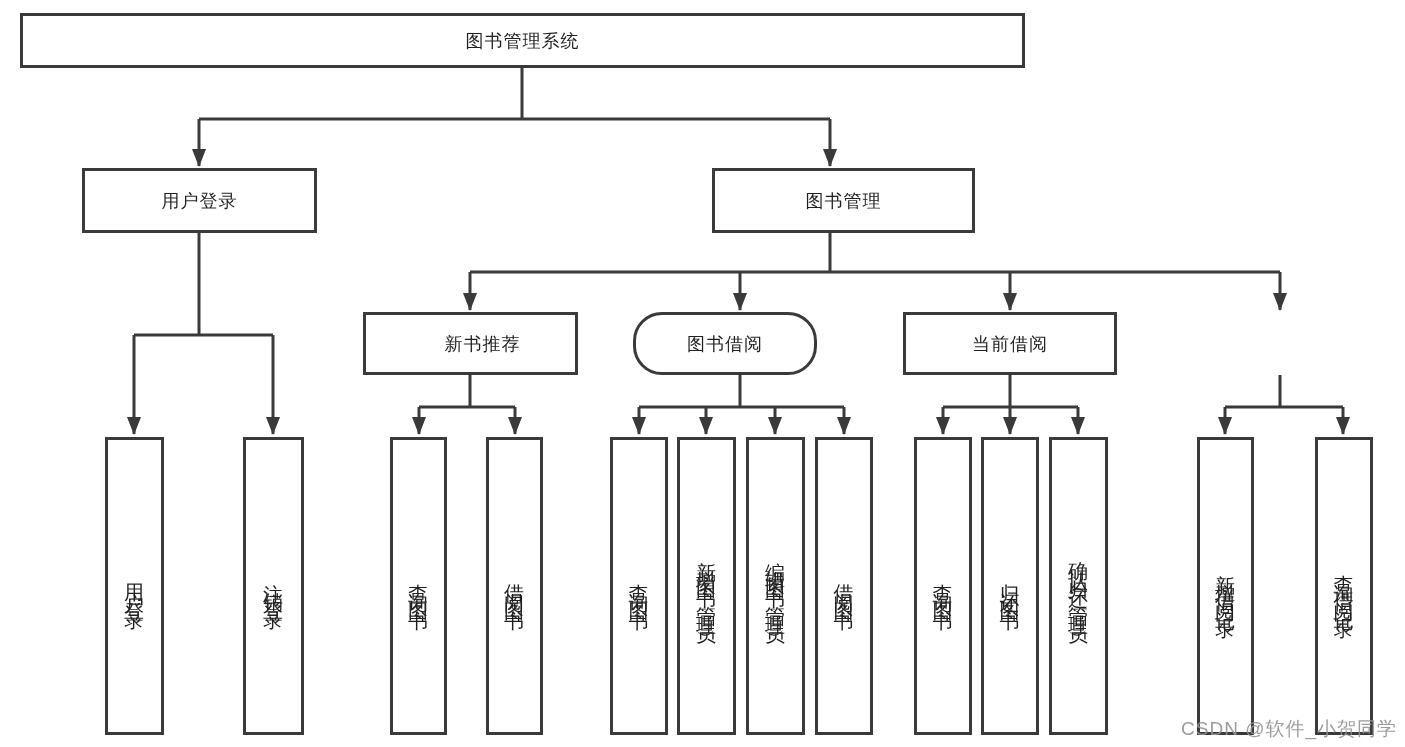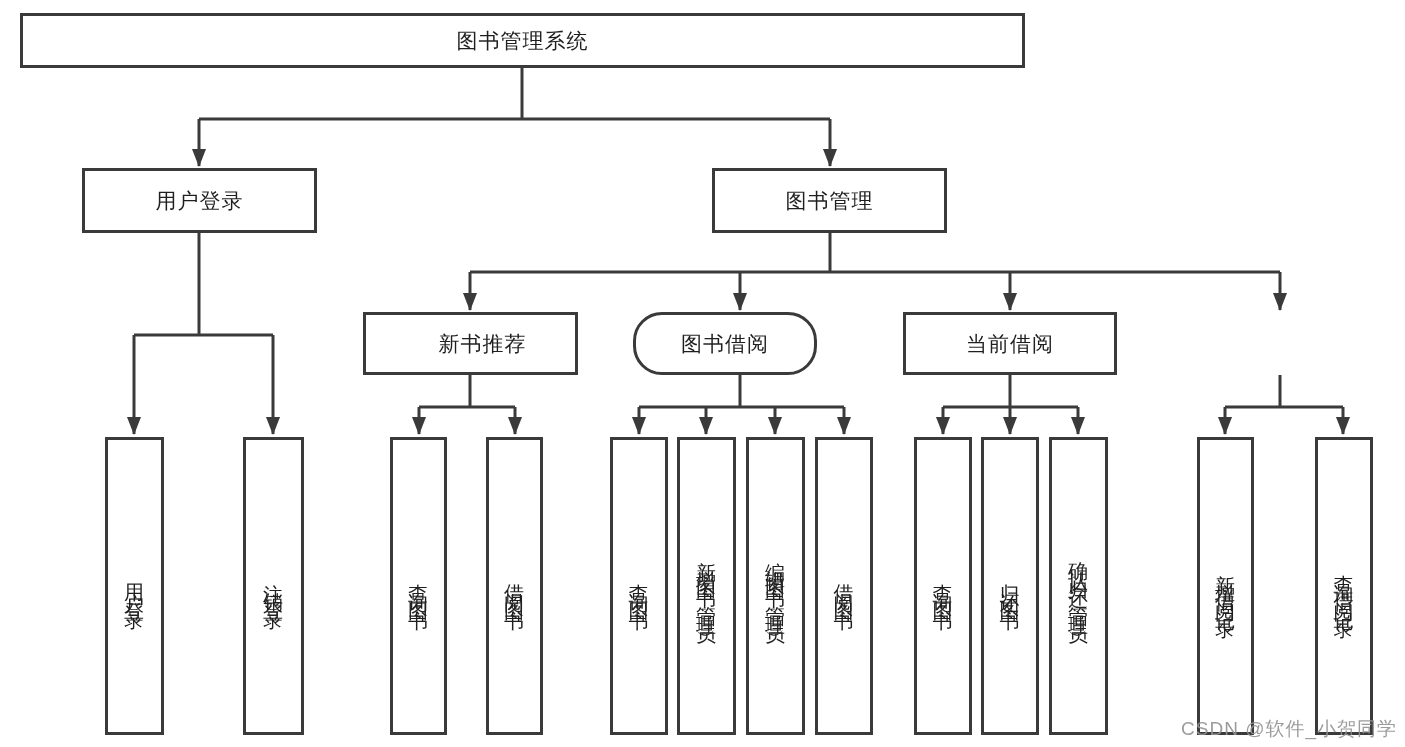--- a/index.html
+++ b/index.html
@@ -28,21 +28,21 @@
     background: #ffffff;
     border: 3px solid #3a3a3a;
     box-sizing: border-box;
     display: flex;
     align-items: center;
     justify-content: center;
     color: #1f1f1f;
     z-index: 2;
   }
   .h-box {
-    font-size: 21px;
+    font-size: 18px;
     letter-spacing: 1px;
   }
   .root-box  { left: 20px;  top: 13px;  width: 1005px; height: 55px; }
   .l2-box    { top: 168px; height: 65px; }
   .l3-box    { top: 312px; height: 63px; }
   .v-box     { top: 437px; height: 298px; }
   .v-text {
     writing-mode: vertical-rl;
     text-orientation: mixed;
     font-size: 20px;
@@ -116,21 +116,21 @@
     </g>
   </svg>
 
   <div class="box h-box root-box">
     <span>图书管理系统</span>
   </div>
 
   <div class="box h-box l2-box" style="left:82px; width:235px;">
     <span>用户登录</span>
   </div>
-  <div class="box h-box l2-box" style="left:712px; width:235px;">
+  <div class="box h-box l2-box" style="left:712px; width:263px;">
     <span>图书管理</span>
   </div>
 
   <div class="box h-box l3-box" style="left:363px; width:215px;padding-left:24px;">
     <span>新书推荐</span>
   </div>
   <div class="box h-box l3-box" style="left:633px; width:184px;border-radius:29px;">
     <span>图书借阅</span>
   </div>
   <div class="box h-box l3-box" style="left:903px; width:214px;">

